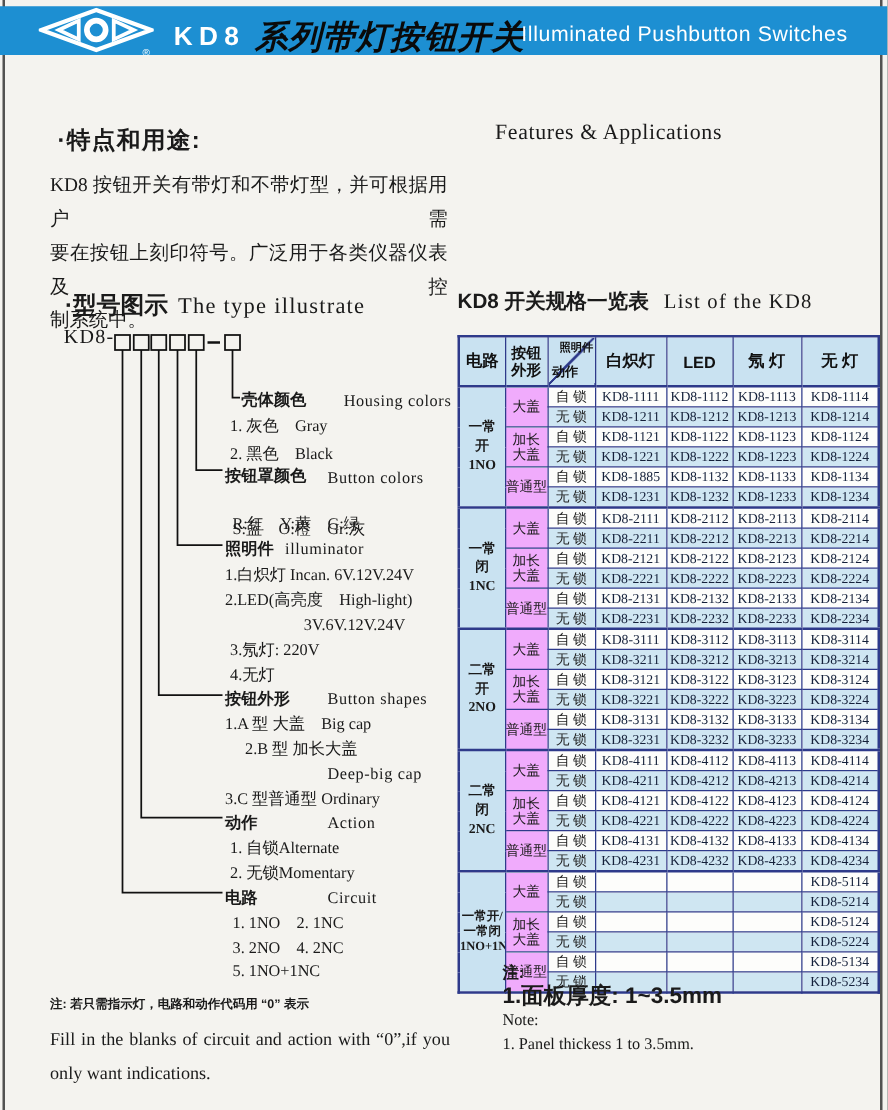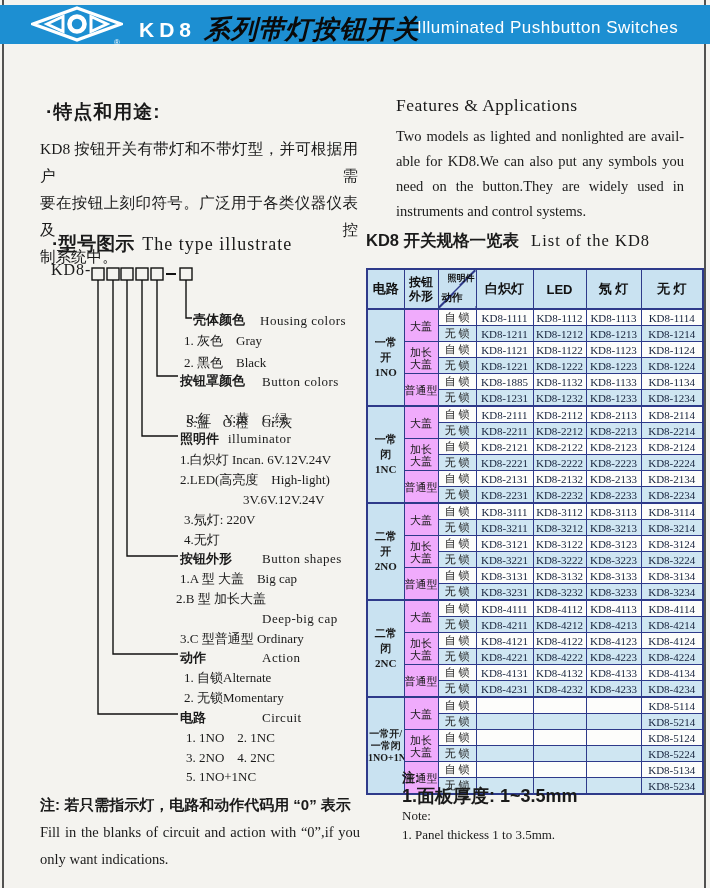--- a/index.html
+++ b/index.html
@@ -50,21 +50,21 @@
   .c-diag .d-top{position:absolute;top:2px;right:1px;font-size:9px;font-weight:bold;}
   .c-diag .d-bot{position:absolute;bottom:3px;left:3px;font-size:10.5px;font-weight:bold;}
   .circuit-cell{background:#c9e2f1;font-size:11px;line-height:15px;font-weight:bold;}
   .circuit-cell.g5{font-size:10px;line-height:12px;font-weight:bold;}
   .shape-cell{background:#f0abfc;font-size:11px;line-height:12px;}
   .action-cell{font-size:11px;}
   .model-cell{font-size:11px;color:#14203a;}
   tbody tr.r-odd td{background:#cfe6f2;}
   tbody tr.g-top td{border-top:2.2px solid #2e3a8a;}
   
-  #noteLeftCn{left:40px;top:796px;font-size:15px;}
+  #noteLeftCn{left:40px;top:796px;font-size:10px;}
   #noteLeftEn1{left:40px;top:824px;font-size:14.5px;width:320px;text-align:justify;text-align-last:justify;}
   #noteLeftEn2{left:40px;top:851px;font-size:14.5px;}
   #notesRight{left:402px;top:768px;font-size:13px;line-height:19px;}
   .nowrap{white-space:nowrap;}
 </style>
 </head>
 <body>
 
 <div id="page">
   <div class="edge" style="left:2px;"></div>
@@ -86,26 +86,20 @@
   <div id="featHeadCn" class="abs h-cn">
     <span>·</span><span>特点和用途:</span>
   </div>
   <div id="introCn" class="abs">
     <div class="jline">KD8 按钮开关有带灯和不带灯型，并可根据用户需</div>
     <div class="jline">要在按钮上刻印符号。广泛用于各类仪器仪表及控</div>
     <div>制系统中。</div>
   </div>
 
   <div id="featHeadEn" class="abs">Features &amp; Applications</div>
-  <div id="introEn" class="abs">
-    <div class="jline">Two models as lighted and nonlighted are avail-</div>
-    <div class="jline">able for KD8.We can also put any symbols you</div>
-    <div class="jline">need on the button.They are widely used in</div>
-    <div>instruments and control systems.</div>
-  </div>
 
   <div id="typeHead" class="abs h-cn">
     <span>·</span><span>型号图示</span><span class="en">The type illustrate</span>
   </div>
 
   <div id="modelPrefix" class="abs">KD8-</div>
   <svg id="diagSvg" width="160" height="470" viewBox="0 0 160 470">
     <g fill="none" stroke="#111" stroke-width="1.4">
       <rect x="47" y="10" width="12" height="12"></rect>
       <rect x="62" y="10" width="12" height="12"></rect>
@@ -117,41 +111,41 @@
       <polyline points="53,22 53,456 133,456"></polyline>
       <polyline points="68,22 68,396 133,396"></polyline>
       <polyline points="82,22 82,298 133,298"></polyline>
       <polyline points="97,22 97,178 133,178"></polyline>
       <polyline points="112,22 112,118 133,118"></polyline>
       <polyline points="141,22 141,60 147,60"></polyline>
     </g>
   </svg>
 
   <div class="dlab cat" style="left:193px;top:311px;">壳体颜色</div>
-  <div class="dlab en" style="left:260px;top:313px;">Housing colors</div>
+  <div class="dlab en" style="left:275px;top:313px;">Housing colors</div>
   <div class="dlab" style="left:184px;top:332px;">1. 灰色　Gray</div>
   <div class="dlab" style="left:184px;top:354px;">2. 黑色　Black</div>
 
   <div class="dlab cat" style="left:180px;top:372px;">按钮罩颜色</div>
   <div class="dlab en" style="left:262px;top:374px;">Button colors</div>
   <div class="dlab" style="left:186px;top:372px;margin-top:38px;">R:红　Y:黄　G:绿</div>
   <div class="dlab" style="left:186px;top:414px;">S:蓝　O:橙　Gr:灰</div>
 
   <div class="dlab cat" style="left:180px;top:430px;">照明件</div>
   <div class="dlab en" style="left:228px;top:431px;">illuminator</div>
   <div class="dlab" style="left:180px;top:451px;">1.白炽灯 Incan. 6V.12V.24V</div>
   <div class="dlab" style="left:180px;top:471px;">2.LED(高亮度　High-light)</div>
   <div class="dlab" style="left:243px;top:492px;">3V.6V.12V.24V</div>
   <div class="dlab" style="left:184px;top:511px;">3.氖灯: 220V</div>
   <div class="dlab" style="left:184px;top:531px;">4.无灯</div>
 
   <div class="dlab cat" style="left:180px;top:550px;">按钮外形</div>
   <div class="dlab en" style="left:262px;top:551px;">Button shapes</div>
   <div class="dlab" style="left:180px;top:570px;">1.A 型 大盖　Big cap</div>
-  <div class="dlab" style="left:176px;top:590px;">2.B 型 加长大盖</div>
+  <div class="dlab" style="left:196px;top:590px;">2.B 型 加长大盖</div>
   <div class="dlab en" style="left:262px;top:611px;">Deep-big cap</div>
   <div class="dlab" style="left:180px;top:630px;">3.C 型普通型 Ordinary</div>
 
   <div class="dlab cat" style="left:180px;top:649px;">动作</div>
   <div class="dlab en" style="left:262px;top:650px;">Action</div>
   <div class="dlab" style="left:184px;top:669px;">1. 自锁Alternate</div>
   <div class="dlab" style="left:184px;top:689px;">2. 无锁Momentary</div>
 
   <div class="dlab cat" style="left:180px;top:709px;">电路</div>
   <div class="dlab en" style="left:262px;top:710px;">Circuit</div>

